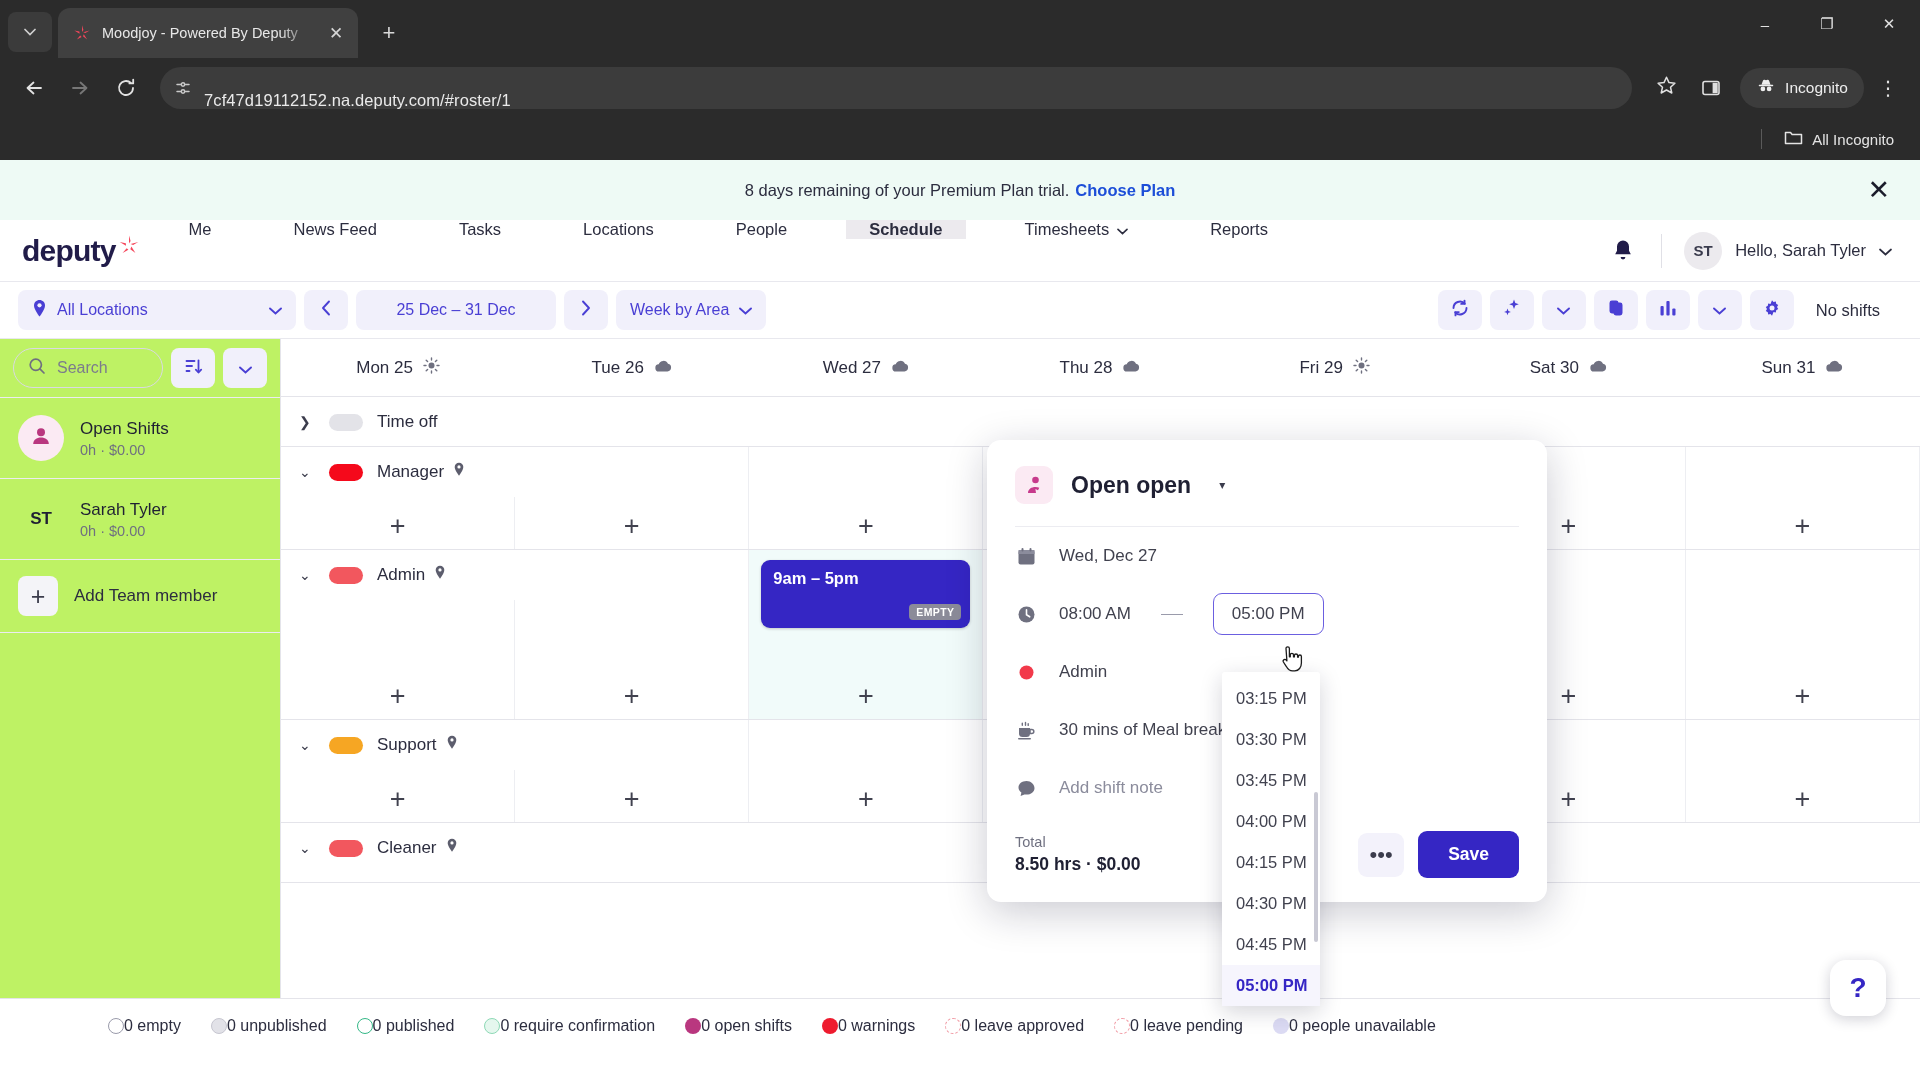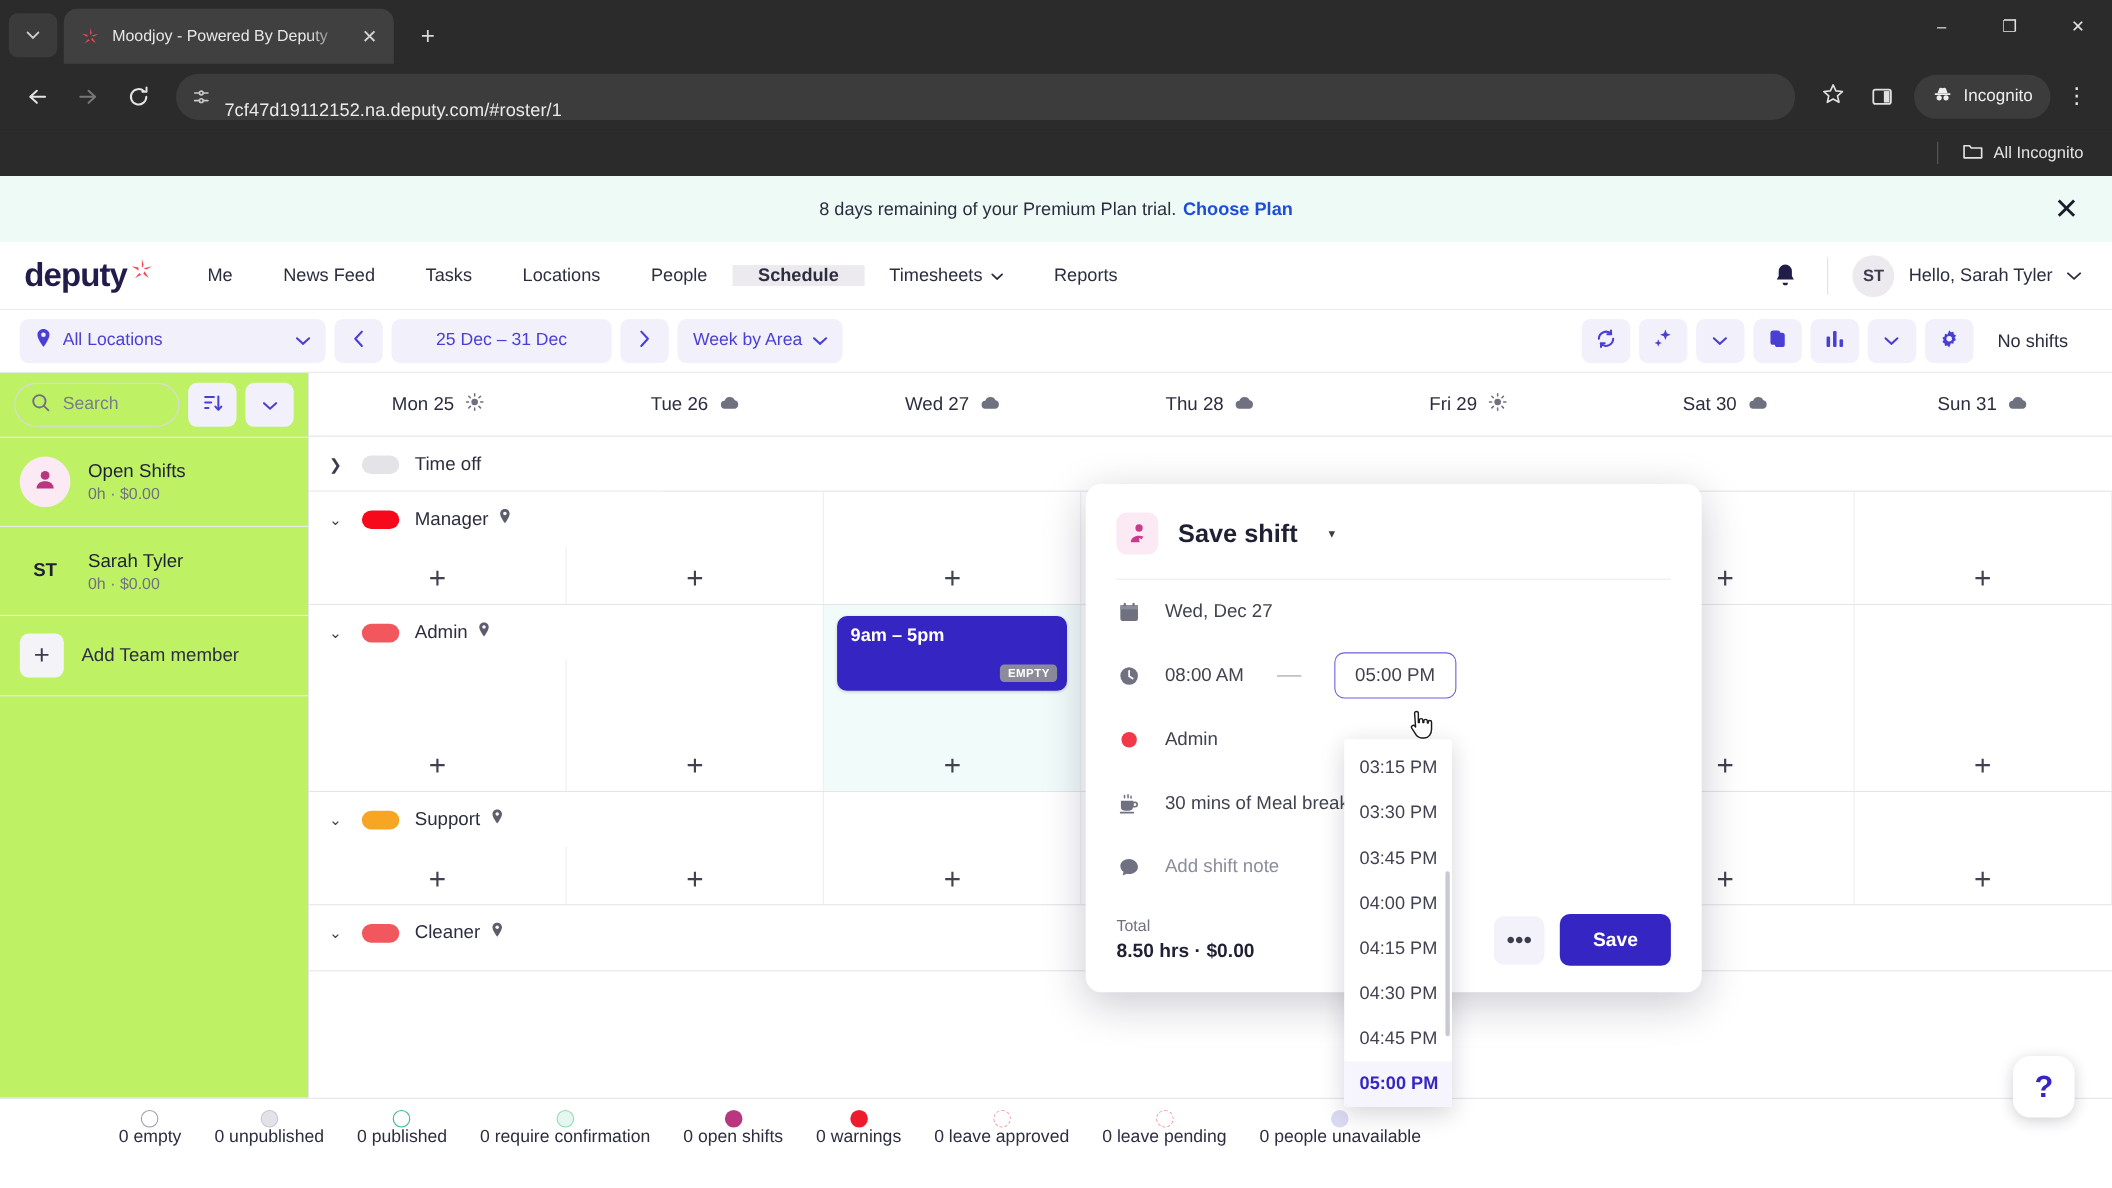--- a/index.html
+++ b/index.html
@@ -73,21 +73,21 @@
   }
   .trial a { color: #1d4ed8; text-decoration: none; font-weight: 700; margin-left: 6px; }
   .trial-close { position: absolute; right: 30px; top: 50%; transform: translateY(-50%);
                  font-size: 27px; color: #1b1c2b; font-weight: 400; }
 
   
   .dnav { height: 62px; background: #fff; display: flex; align-items: stretch;
           border-bottom: 1px solid #e8e8ee; }
   .logo { display: flex; align-items: center; padding: 0 26px 0 22px; gap: 2px; }
   .logo-word { font-size: 30px; font-weight: 700; color: #211c49; letter-spacing: -0.8px; }
-  .dnav-items { display: flex; align-items: center; }
+  .dnav-items { display: flex; align-items: flex-start; gap: 36px; }
   .dnav-item {
     display: flex; align-items: center; padding: 0 23px; font-size: 16.5px; color: #2c2d3f;
     gap: 8px; white-space: nowrap;
   }
   .dnav-item.active { background: #eceaee; font-weight: 600; }
   .dnav-right { margin-left: auto; display: flex; align-items: center; }
   .bell { padding: 0 26px; display:flex; align-items:center; }
   .vdiv { width: 1px; height: 34px; background: #e0e0e6; }
   .user { display: flex; align-items: center; gap: 13px; padding: 0 28px 0 22px; }
   .avatar-circ {
@@ -208,21 +208,21 @@
   .cursor {
     position: absolute; left: 1279px; top: 645px; z-index: 90; width: 24px; height: 30px;
     pointer-events: none;
   }
 
   
   .statusbar {
     height: 54px; border-top: 1px solid #e4e4ea; display: flex; align-items: center;
     padding-left: 108px; gap: 30px; background: #fff; position: relative; z-index: 10;
   }
-  .legend { display: flex; align-items: center; font-size: 16px; color: #2c2d3f; flex-direction: column; }
+  .legend { display: flex; align-items: center; font-size: 16px; color: #2c2d3f; }
   .dot { width: 16px; height: 16px; border-radius: 50%; flex: none; }
   .help {
     position: absolute; right: 34px; bottom: 64px; width: 56px; height: 56px; border-radius: 16px;
     background: #fff; box-shadow: 0 3px 14px rgba(20,20,50,.2); display: flex;
     align-items: center; justify-content: center; color: #3526c4; font-size: 28px;
     font-weight: 700; z-index: 50;
   }
 </style>
 </head>
 <body>
@@ -764,21 +764,21 @@
 <div class="help">?</div>
 
 <div class="modal">
   <div class="m-head">
     <div class="m-icon-sq">
       <svg width="22" height="22" viewBox="0 0 22 22" fill="#c73a8c">
           <circle cx="12.5" cy="6" r="3.3"></circle>
           <path d="M5 19c0-3.9 3.4-6 7.5-6 1.4 0 2.7.3 3.8.8L15 16.2l-2.6-1.1.6 3.9z"></path>
         </svg>
     </div>
-    <div class="m-title">Save shift</div>
+    <div class="m-title">Open open</div>
     <span class="m-caret">▾</span>
   </div>
   <div class="m-sep"></div>
 
   <div class="m-row">
     <span class="m-ico">
       <svg width="19" height="19" viewBox="0 0 19 19">
           <rect x="1.5" y="3" width="16" height="14.5" rx="2" fill="#6f7080"></rect>
           <rect x="1.5" y="3" width="16" height="4" fill="#8b8c9c"></rect>
           <rect x="4.5" y="1" width="2" height="3.4" rx="1" fill="#6f7080"></rect>

